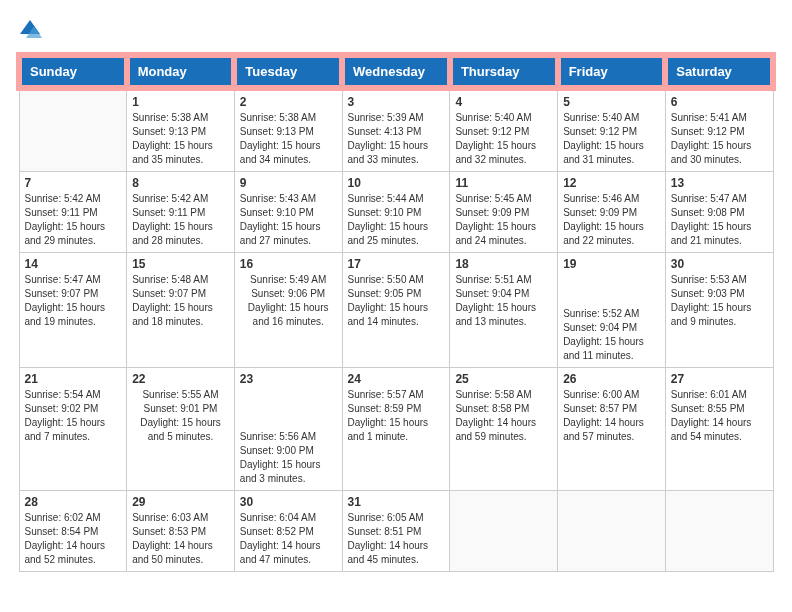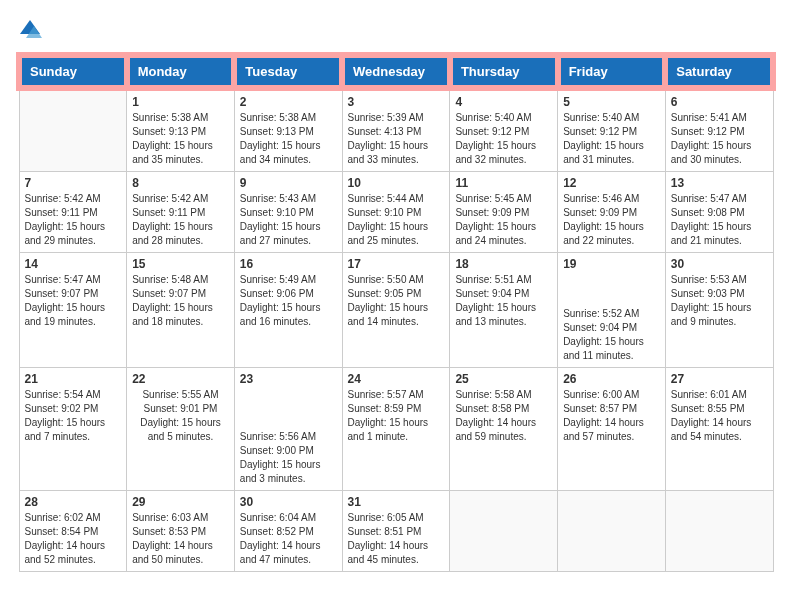--- a/index.html
+++ b/index.html
@@ -222,21 +222,21 @@
         </td>
         <td>
           <div class="day-number">15</div>
           <div class="day-info" style="white-space: pre-line;">Sunrise: 5:48 AM
 Sunset: 9:07 PM
 Daylight: 15 hours
 and 18 minutes.</div>
         </td>
         <td>
           <div class="day-number">16</div>
-          <div class="day-info" style="white-space: pre-line;">Sunrise: 5:49 AM
+          <div class="day-info" style="white-space: pre-line; text-align: center;">Sunrise: 5:49 AM
 Sunset: 9:06 PM
 Daylight: 15 hours
 and 16 minutes.</div>
         </td>
         <td>
           <div class="day-number">17</div>
           <div class="day-info" style="white-space: pre-line;">Sunrise: 5:50 AM
 Sunset: 9:05 PM
 Daylight: 15 hours
 and 14 minutes.</div>

